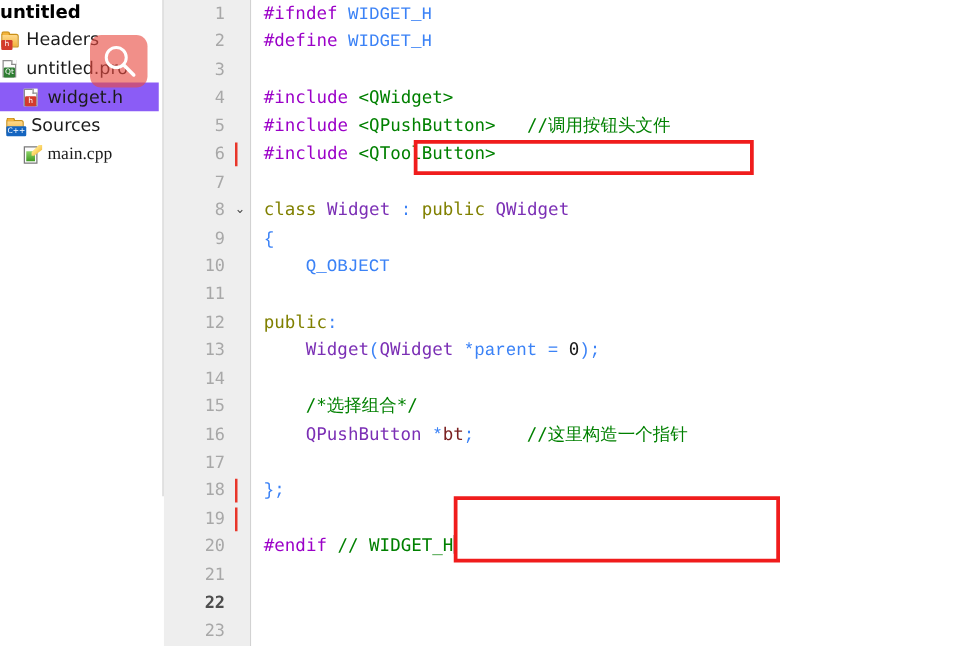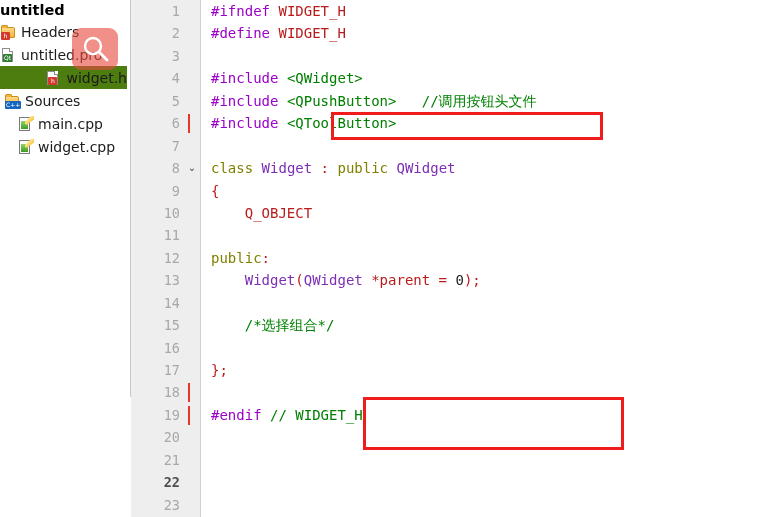--- a/index.html
+++ b/index.html
@@ -42,22 +42,21 @@
     color: #1b1b1b;
     white-space: nowrap;
   }
   .tree-row.project {
     font-weight: bold;
     font-size: 14.5px;
     color: #000000;
     height: 20px;
   }
   .tree-row.selected {
-    background: #4d7c0f;
-    justify-content: flex-end;
+    background: #8b5cf6;
   }
   .tree-label {
     line-height: 1;
   }
   .tree-icon {
     flex: 0 0 auto;
     width: 16px;
     height: 16px;
     margin-right: 5px;
     position: relative;
@@ -232,21 +231,21 @@
     white-space: pre;
     color: #262626;
   }
   .tok-pre   { color: #9b00c8; }                      
   .tok-kw    { color: #808000; }                      
   .tok-type  { color: #7b2fb5; }                      
   .tok-type-b{ color: #7b2fb5; font-weight: bold; font-style: italic; }
   .tok-str   { color: #008000; }                      
   .tok-cmt   { color: #008000; }                      
   .tok-var   { color: #7a2020; }                      
-  .tok-plain { color: #b91c1c; }
+  .tok-plain { color: #3b82f6; font-family: Liberation Mono, monospace; }
   .tok-num   { color: #1c1c1c; }
 
   .caret {
     display: inline-block;
     width: 1px;
     height: 15px;
     background: #000000;
     vertical-align: -2px;
     margin-left: 0px;
   }
@@ -304,33 +303,26 @@
           </span>
           <span class="tree-label">widget.h</span>
         </div>
         <div class="tree-row" style="padding-left: 4px;">
           <span class="tree-icon">
             <span class="ic-folder"></span>
             <span class="ic-badge badge-cpp" style="left:1px;bottom:0px;">C++</span>
           </span>
           <span class="tree-label">Sources</span>
         </div>
-        <div class="tree-row" style="padding-left: 17px;">
+        <div class="tree-row" style="padding-left: 17px; font-family: Liberation Serif, serif;">
           <span class="tree-icon">
             <span class="ic-cpp-doc"></span>
             <span class="ic-pencil"></span>
           </span>
           <span class="tree-label">main.cpp</span>
-        </div>
-        <div class="tree-row" style="padding-left: 17px;">
-          <span class="tree-icon">
-            <span class="ic-cpp-doc"></span>
-            <span class="ic-pencil"></span>
-          </span>
-          <span class="tree-label">widget.cpp</span>
         </div>
       </div>
 
     <div id="magnifier-overlay">
       <svg width="30" height="30" viewBox="0 0 30 30" aria-hidden="true">
         <circle cx="12" cy="12" r="8" fill="none" stroke="#ffffff" stroke-width="2.4"></circle>
         <line x1="18" y1="18" x2="26" y2="26" stroke="#ffffff" stroke-width="2.8" stroke-linecap="round"></line>
       </svg>
     </div>
   </div>
@@ -370,20 +362,21 @@
         <div class="cline"><span class="tok-pre">#include</span><span class="tok-plain"> </span><span class="tok-str">&lt;QToolButton&gt;</span></div>
         <div class="cline">&nbsp;</div>
         <div class="cline"><span class="tok-kw">class</span><span class="tok-plain"> </span><span class="tok-type">Widget</span><span class="tok-plain"> : </span><span class="tok-kw">public</span><span class="tok-plain"> </span><span class="tok-type">QWidget</span></div>
         <div class="cline"><span class="tok-plain">{</span></div>
         <div class="cline"><span class="tok-plain">    Q_OBJECT</span></div>
         <div class="cline">&nbsp;</div>
         <div class="cline"><span class="tok-kw">public</span><span class="tok-plain">:</span></div>
         <div class="cline"><span class="tok-plain">    </span><span class="tok-type">Widget</span><span class="tok-plain">(</span><span class="tok-type">QWidget</span><span class="tok-plain"> *parent = </span><span class="tok-num">0</span><span class="tok-plain">);</span></div>
         <div class="cline">&nbsp;</div>
         <div class="cline"><span class="tok-plain">    </span><span class="tok-cmt">/*选择组合*/</span></div>
+        <div class="cline"><span class="tok-plain">    </span><span class="tok-type">QPushButton</span><span class="tok-plain"> *</span><span class="tok-var">bt</span><span class="tok-plain">;</span><span class="tok-plain">     </span><span class="tok-cmt">//这里构造一个指针</span></div>
         <div class="cline">&nbsp;</div>
         <div class="cline"><span class="tok-plain">};</span></div>
         <div class="cline">&nbsp;</div>
         <div class="cline"><span class="tok-pre">#endif</span><span class="tok-plain"> </span><span class="tok-cmt">// WIDGET_H</span><span class="caret"></span></div>
         <div class="cline">&nbsp;</div>
       </div>
 
     <div class="anno-box" id="anno-include"></div>
     <div class="anno-box" id="anno-decl"></div>
   </div>

